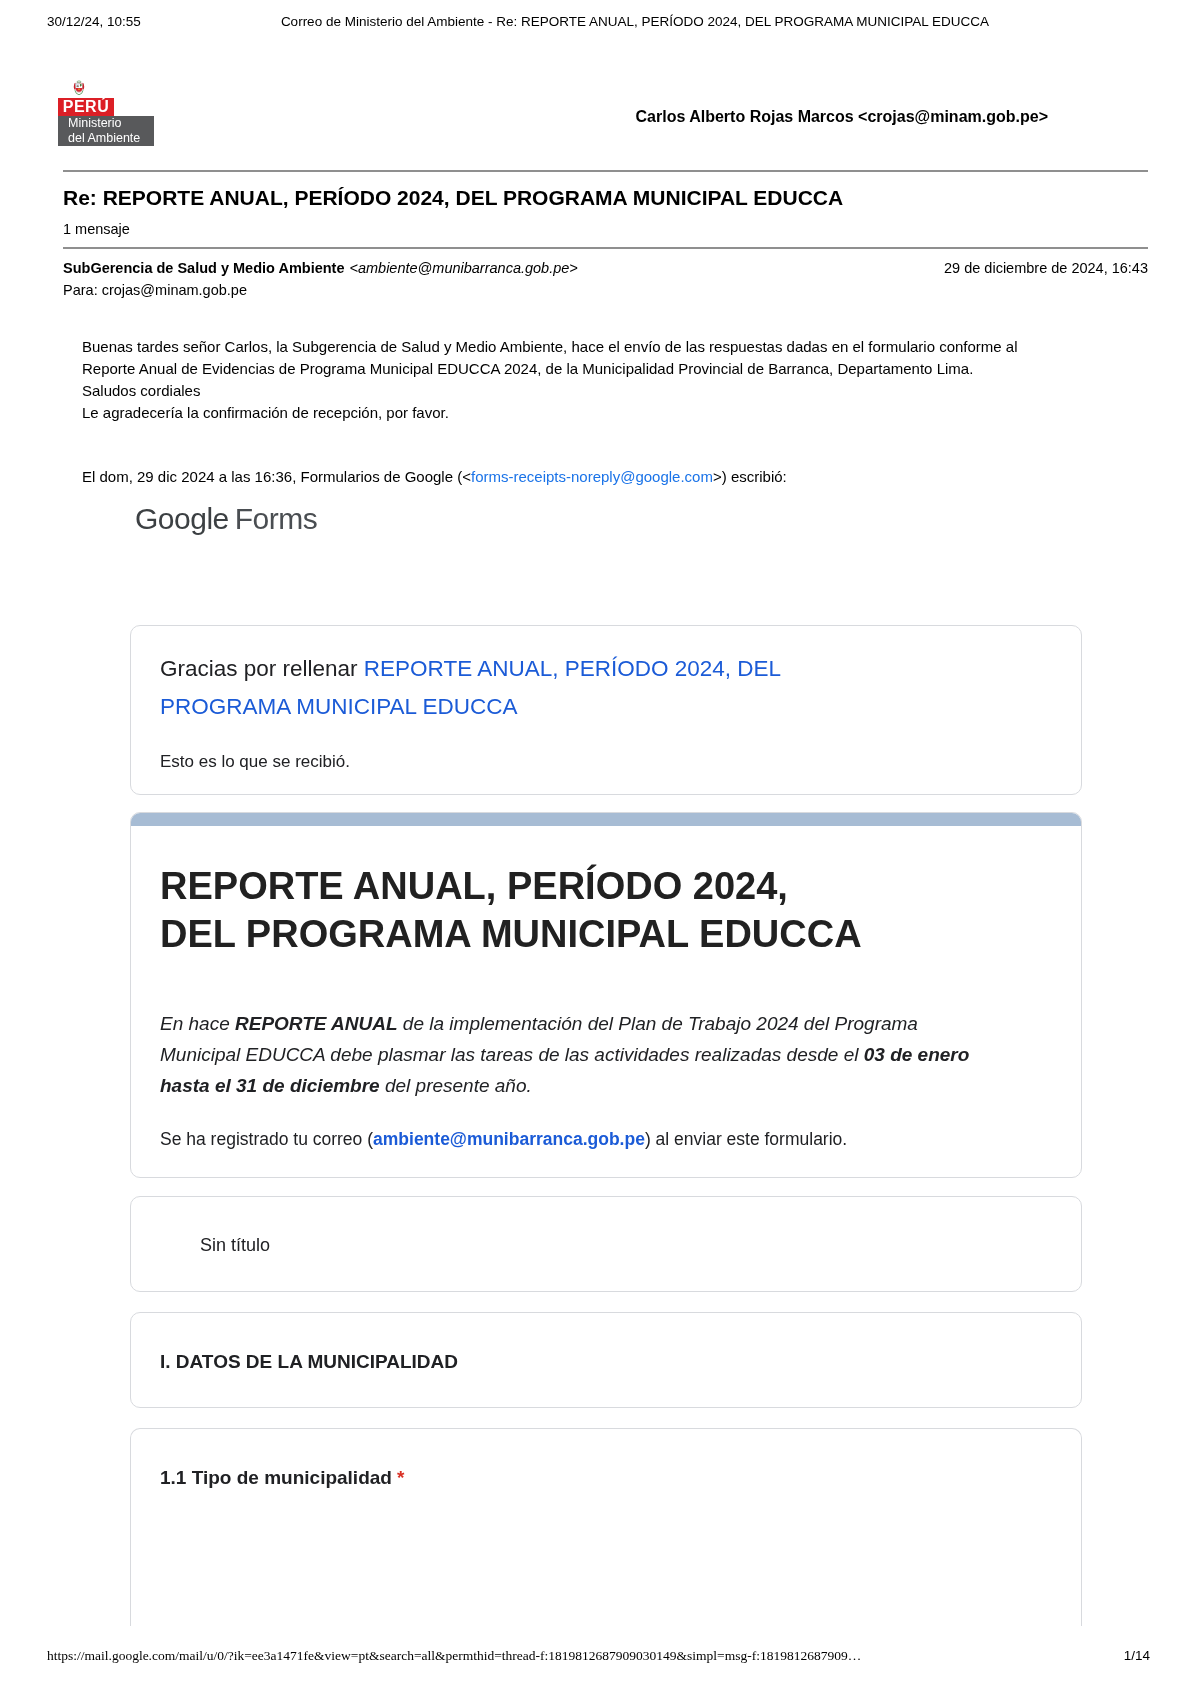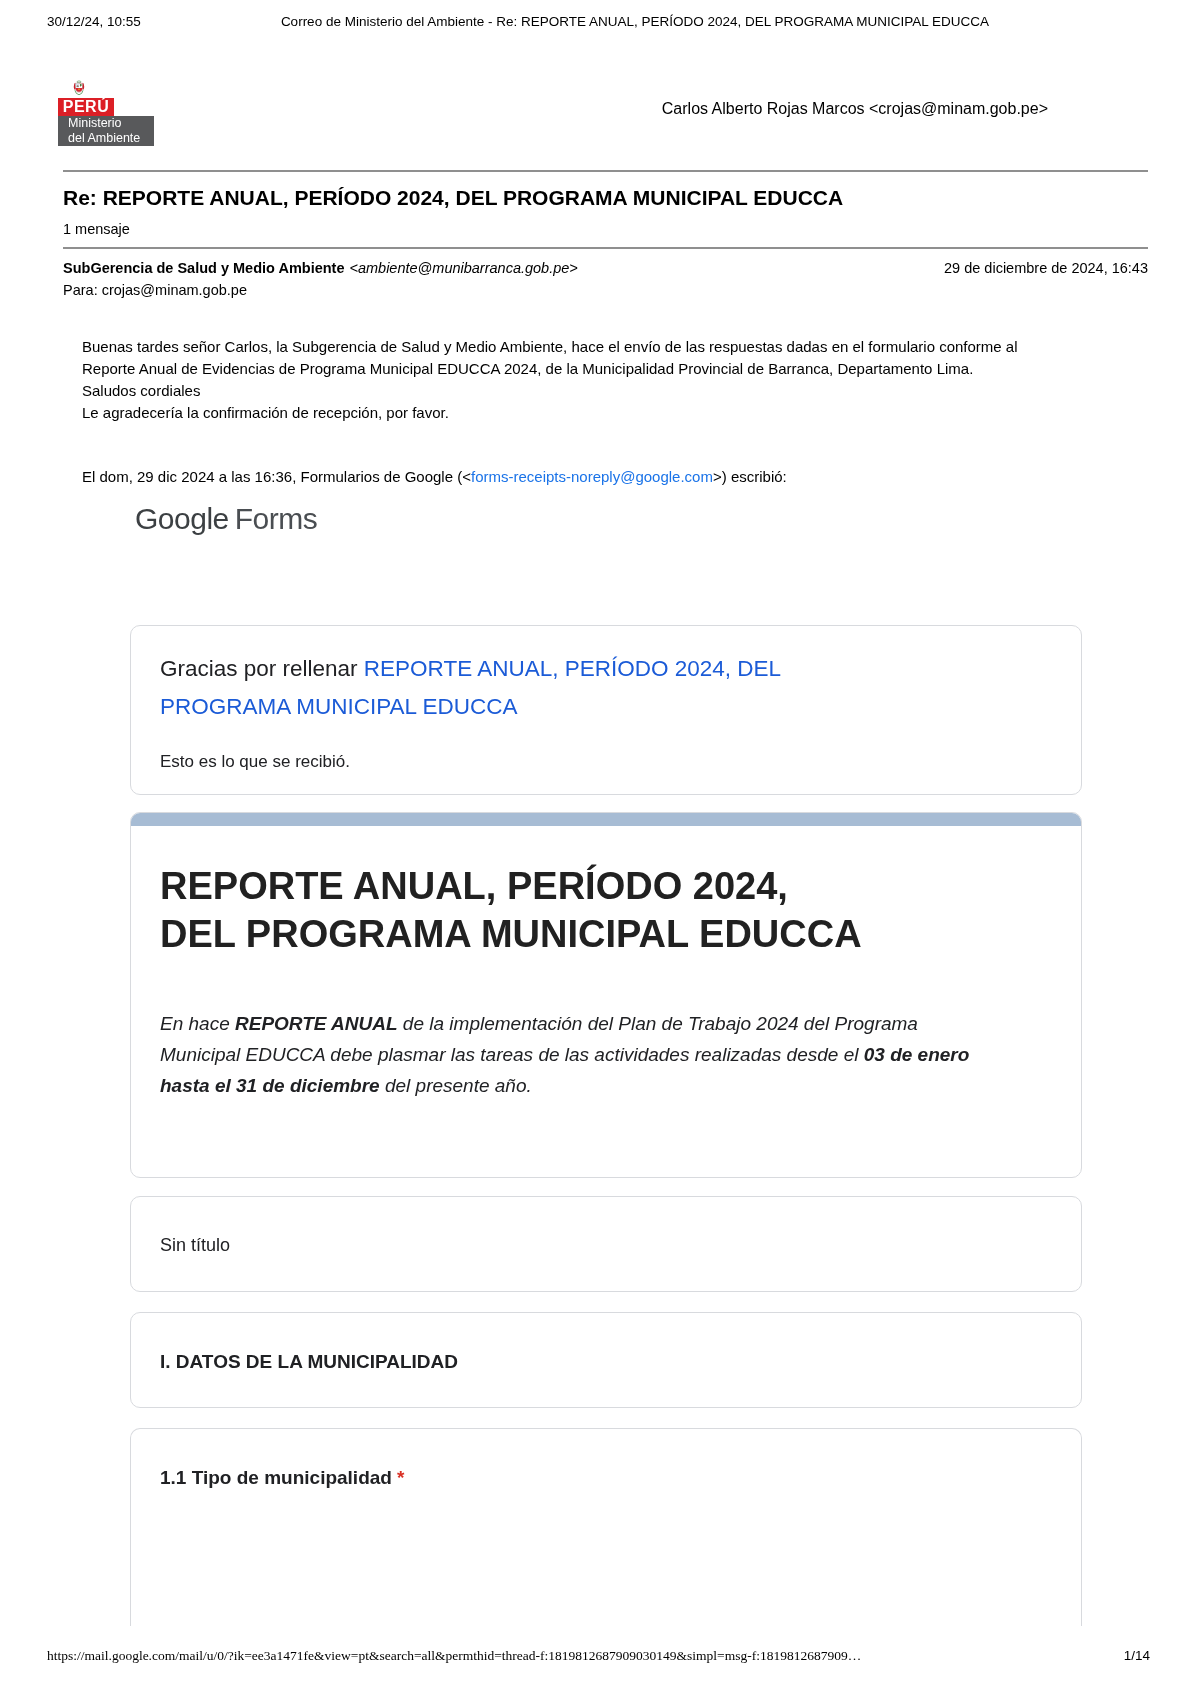--- a/index.html
+++ b/index.html
@@ -13,21 +13,21 @@
   .pf-url { position:absolute; top:1648px; left:47px; font-size:13.5px; color:#000;font-family:Liberation Serif, serif; }
   .pf-page { position:absolute; top:1648px; right:40px; font-size:13.5px; color:#000; }
 
   
   .logo { position:absolute; top:80px; left:58px; height:66px; display:flex; align-items:stretch;flex-direction:column; }
   .coat { width:42px; height:66px; margin-right:7px; }
   .logo-red { width:56px; background:var(--logo-red); color:#fff; display:flex; align-items:center; justify-content:center;
               font-weight:bold; font-size:16px; letter-spacing:0.5px; }
   .logo-gray { width:96px; background:var(--logo-gray); color:#fff; font-size:12.5px; line-height:15px;
                display:flex; flex-direction:column; justify-content:center; padding-left:10px; box-sizing:border-box; }
-  .account { position:absolute; top:100px; right:142px; font-size:16px; font-weight:normal; }
+  .account { position:absolute; top:108px; right:142px; font-size:16px; font-weight:bold; }
 
   .divider { position:absolute; left:63px; right:42px; height:2px; background:var(--divider-gray); }
   .d1 { top:170px; } .d2 { top:247px; }
 
   .subject { position:absolute; top:186px; left:63px; margin:0; font-size:21px; font-weight:bold; }
   .msgcount { position:absolute; top:221px; left:63px; font-size:14.5px; }
 
   .sender-row { position:absolute; top:260px; left:63px; right:42px; font-size:14.5px; display:flex; }
   .sender-name { font-weight:bold; }
   .sender-addr { margin-left:5px;font-style:italic; }
@@ -49,21 +49,21 @@
   .form-link { color:var(--form-link-blue); text-decoration:none; white-space:pre-line; }
   .received { margin-top:26px; font-size:17px; color:#202124; }
 
   .card2 { top:812px; height:366px; }
   .accent { height:13px; background:var(--accent-bar); border-radius:9px 9px 0 0; margin:0; }
   .form-title { margin:36px 40px 0 29px; font-size:38px; line-height:48px; font-weight:bold; color:#212121; white-space:pre-line; }
   .form-desc { margin:50px 40px 0 29px; width:890px; font-size:19px; line-height:31px; font-style:italic; color:#202124; white-space:pre-line; }
   .registered { margin:28px 40px 0 29px; font-size:17.5px; color:#202124; }
   .email-link { color:var(--form-link-blue); font-weight:bold; text-decoration:none; }
 
-  .card3 { top:1196px; height:96px; }
+  .card3 { top:1196px; height:96px;padding-left:40px; }
   .card4 { top:1312px; height:96px; }
   .card5 { top:1428px; height:198px; border-bottom:none; border-radius:10px 10px 0 0; }
   .sec-text { padding:38px 40px 0 29px; font-size:18px; color:#202124; }
   .sec-text.bold { font-weight:bold; font-size:19px; }
   .req { color:var(--required-red); margin-left:5px; }
 </style>
 </head>
 <body>
 
 <div class="page">
@@ -124,20 +124,21 @@
     <div class="received">Esto es lo que se recibió.</div>
   </div>
 
   <div class="card card2">
     <div class="accent"></div>
     <div class="form-title">REPORTE ANUAL, PERÍODO 2024,
 DEL PROGRAMA MUNICIPAL EDUCCA</div>
     <div class="form-desc"><span>En hace </span><span style="font-weight: 700;">REPORTE ANUAL</span><span> de la implementación del Plan de Trabajo 2024 del Programa
 Municipal EDUCCA debe plasmar las tareas de las actividades realizadas desde el </span><span style="font-weight: 700;">03 de enero
 hasta el 31 de diciembre</span><span> del presente año.</span></div>
+    <div class="registered"><span>Se ha registrado tu correo (</span><a href="#" class="email-link">ambiente@munibarranca.gob.pe</a><span>) al enviar este formulario.</span></div>
   </div>
 
   <div class="card card3">
     <div class="sec-text">Sin título</div>
   </div>
 
   <div class="card card4">
     <div class="sec-text bold">I. DATOS DE LA MUNICIPALIDAD</div>
   </div>
 

